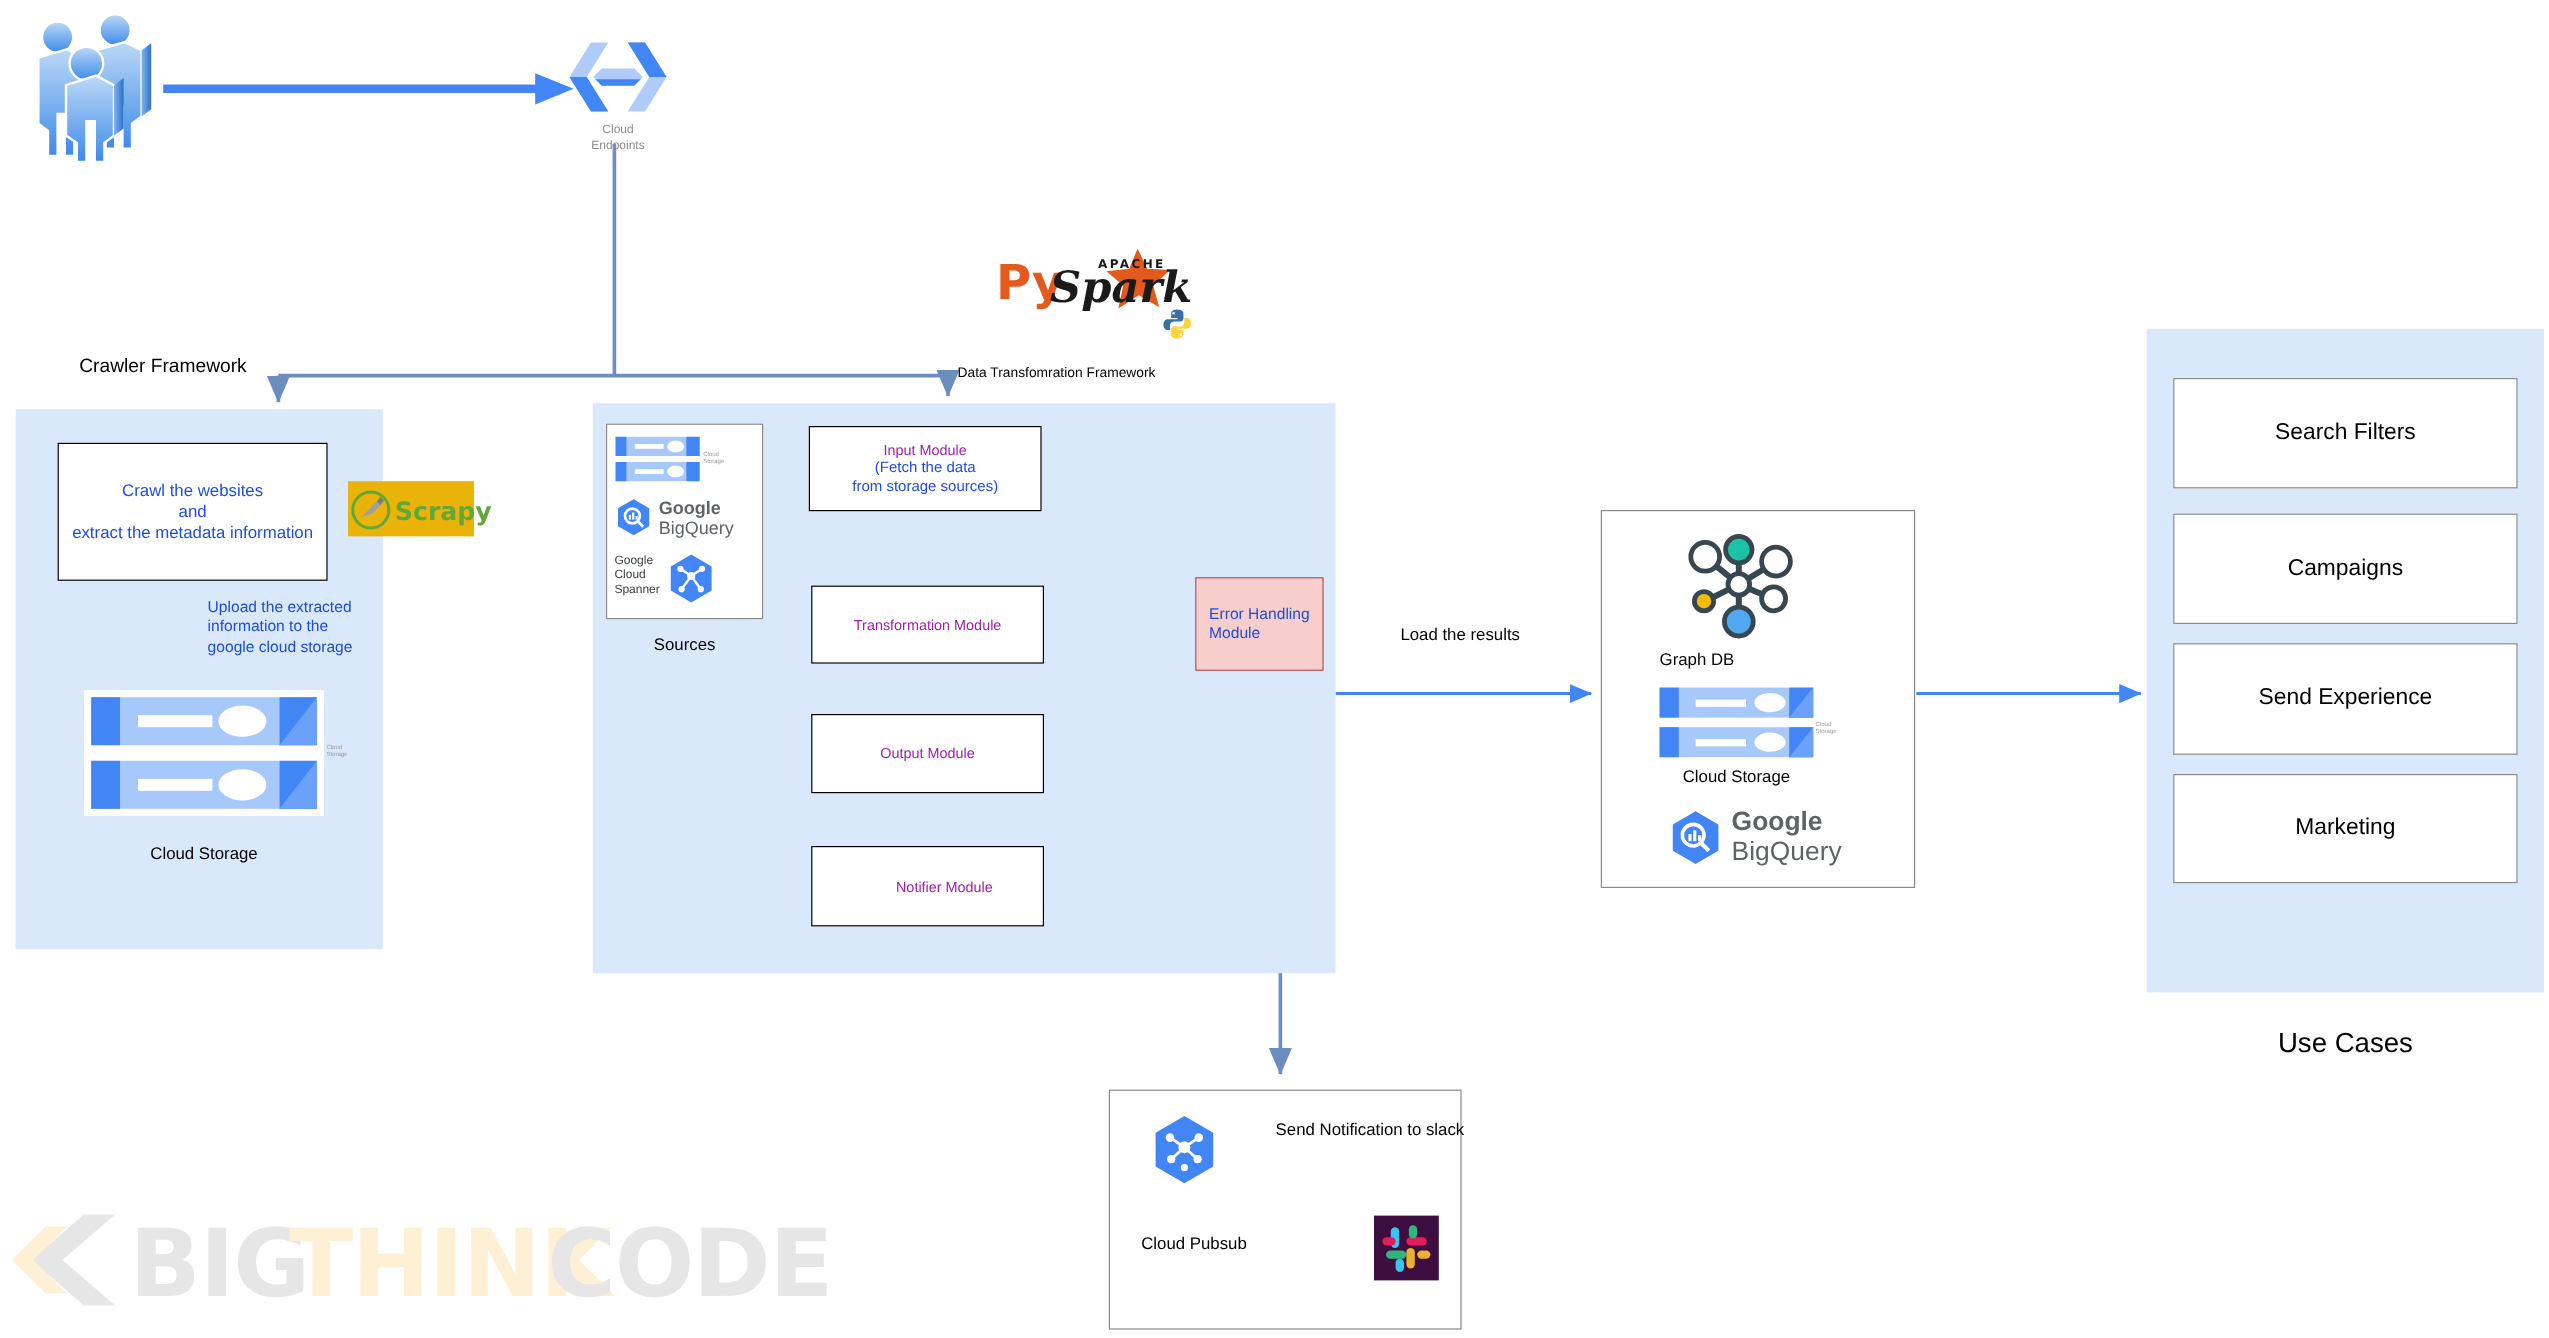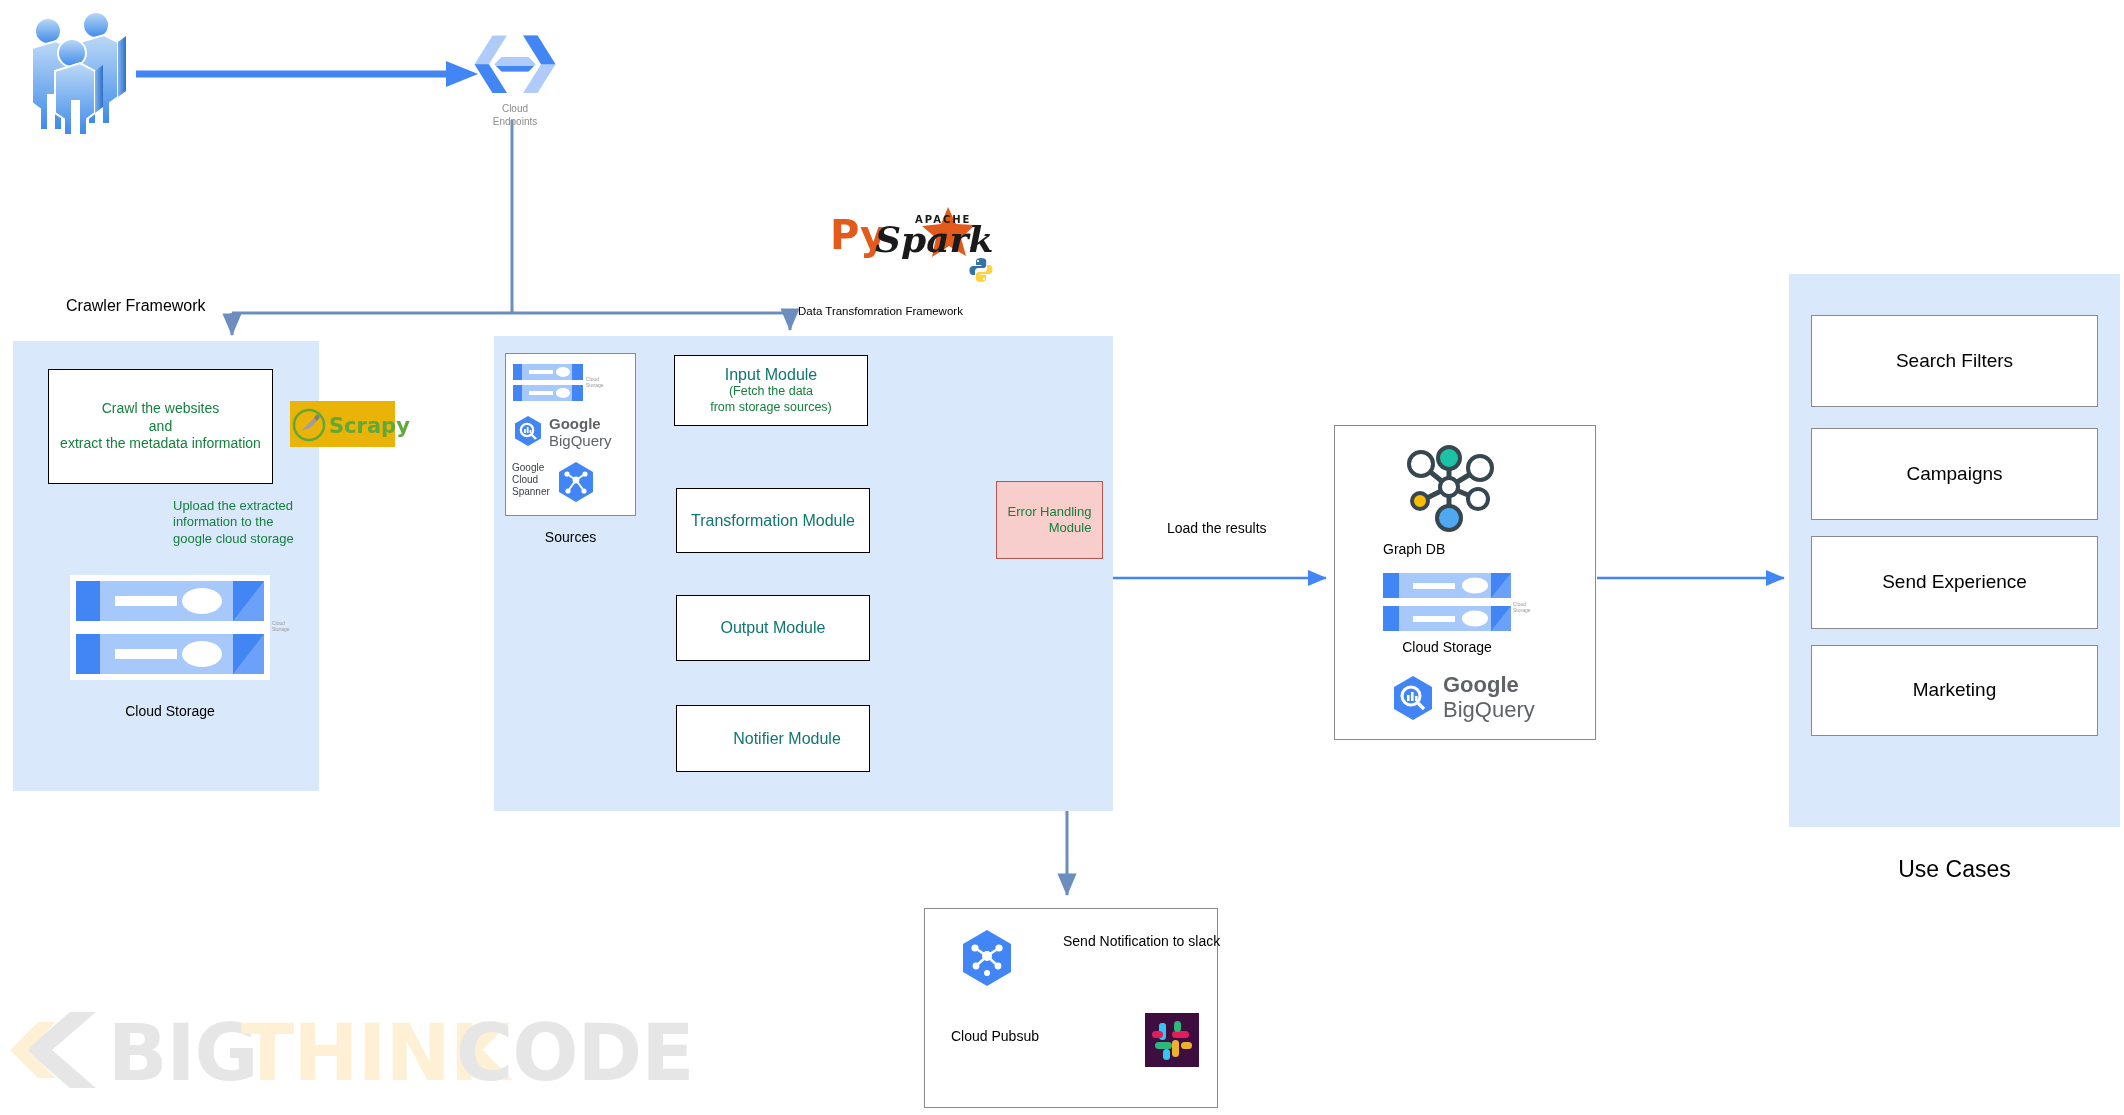--- a/index.html
+++ b/index.html
@@ -12,22 +12,22 @@
     -webkit-font-smoothing:antialiased;
   }
   .abs{position:absolute;}
   .panel{background:#dae8fc;}
   .wbox{background:#ffffff;border:1px solid #000000;box-sizing:border-box;
         display:flex;align-items:center;justify-content:center;text-align:center;}
   .wbox-thin{background:#ffffff;border:1px solid #8a8a8a;box-sizing:border-box;
         display:flex;align-items:center;justify-content:center;text-align:center;}
   .lbl{color:#000;font-size:15px;line-height:1.3;}
   .tiny{font-size:10px;color:#8c8c8c;line-height:1.25;text-align:center;}
-  .mod-title{font-size:16px;color:#0f766e;}
-  .mod-sub{font-size:12.5px;color:#15803d;line-height:1.25;}
+  .mod-title{font-size:12px;color:#a21caf;}
+  .mod-sub{font-size:12.5px;color:#1d4ed8;line-height:1.25;}
   svg{display:block;overflow:visible;}
   .wm-txt{font-family:"DejaVu Sans", sans-serif;font-weight:bold;font-size:78px;letter-spacing:-1px;}
 </style>
 </head>
 <body>
 
 <svg class="abs" style="left:0;top:0;width:2124px;height:1115px;">
   <defs>
     <marker id="arrB" markerWidth="9" markerHeight="9" refX="7.2" refY="3.2" orient="auto">
       <path d="M0,0 L7.5,3.2 L0,6.4 z" fill="#6c8ebf"></path>
@@ -283,21 +283,21 @@
 
 <div class="abs wbox" style="left:676px;top:595px;width:194px;height:66px;">
   <div class="mod-title">Output Module</div>
 </div>
 
 <div class="abs wbox" style="left:676px;top:705px;width:194px;height:67px;padding-left:28px;">
   <div class="mod-title">Notifier Module</div>
 </div>
 
 <div class="abs" style="left:996px;top:481px;width:107px;height:78px;background:#f8cecc;border:1.5px solid #b85450;box-sizing:border-box;display:flex;align-items:center;justify-content:center;">
-  <div style="text-align:right;">
+  <div style="text-align:left;">
     <div class="mod-sub" style="font-size:13px;">Error Handling</div>
     <div class="mod-sub" style="font-size:13px;">Module</div>
   </div>
 </div>
 
 <div class="abs lbl" style="left:1167px;top:519px;font-size:14px;">Load the results</div>
 
 <div class="abs wbox-thin" style="left:1334px;top:425px;width:262px;height:315px;"></div>
 
 <div class="abs" style="left:1383px;top:442px;width:133px;height:90px;">

